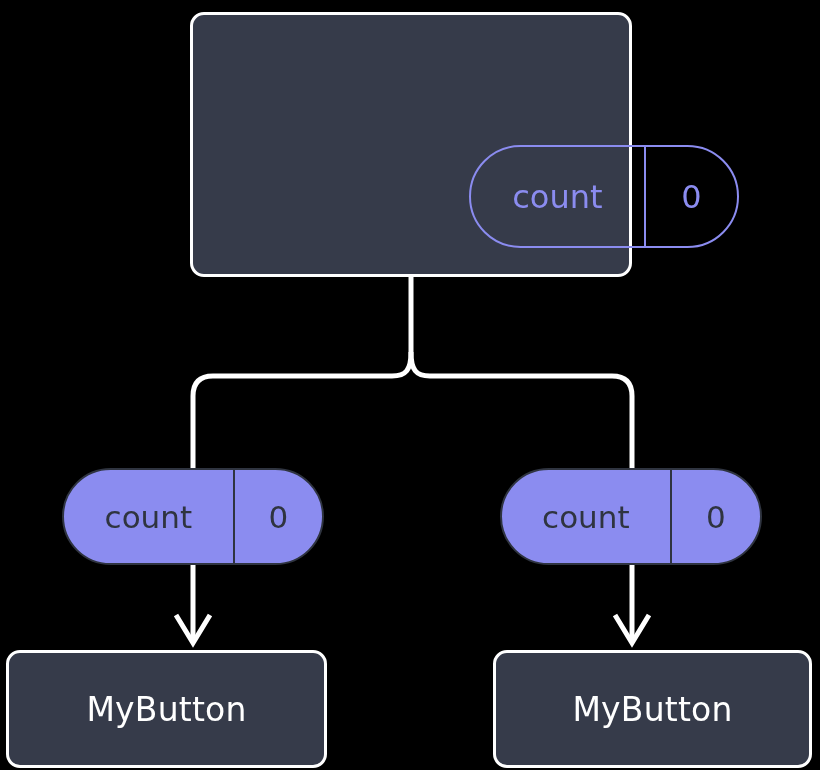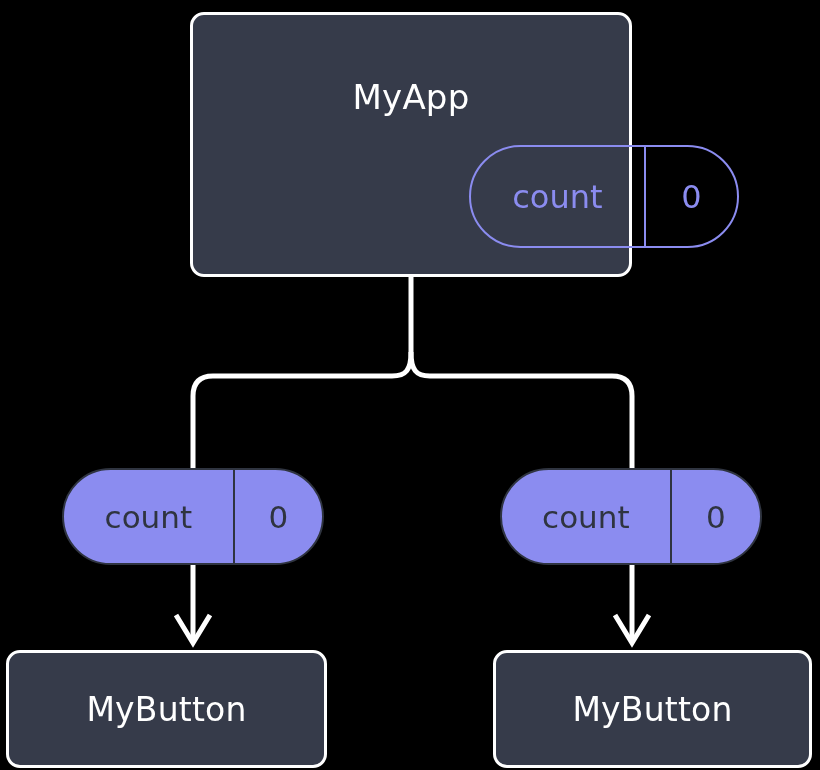--- a/index.html
+++ b/index.html
@@ -174,21 +174,20 @@
              L 632 468" fill="none" stroke="#ffffff" stroke-width="5" stroke-linecap="butt"></path>
 
     <path d="M 193 565 L 193 642" fill="none" stroke="#ffffff" stroke-width="5"></path>
     <path d="M 176 615 L 193 643 L 210 615" fill="none" stroke="#ffffff" stroke-width="5" stroke-linecap="butt" stroke-linejoin="miter"></path>
 
     <path d="M 632 565 L 632 642" fill="none" stroke="#ffffff" stroke-width="5"></path>
     <path d="M 615 615 L 632 643 L 649 615" fill="none" stroke="#ffffff" stroke-width="5" stroke-linecap="butt" stroke-linejoin="miter"></path>
   </svg>
 
   <div class="component-box" id="app-node">
-    <span class="component-title">MyApp</span>
 
     <div class="state-pill outlined" id="app-state-pill">
       <span class="pill-key">count</span>
       <span class="pill-value">0</span>
     </div>
   </div>
 
   <div class="state-pill filled" id="state-pill-left">
     <span class="pill-key">count</span>
     <span class="pill-value">0</span>

